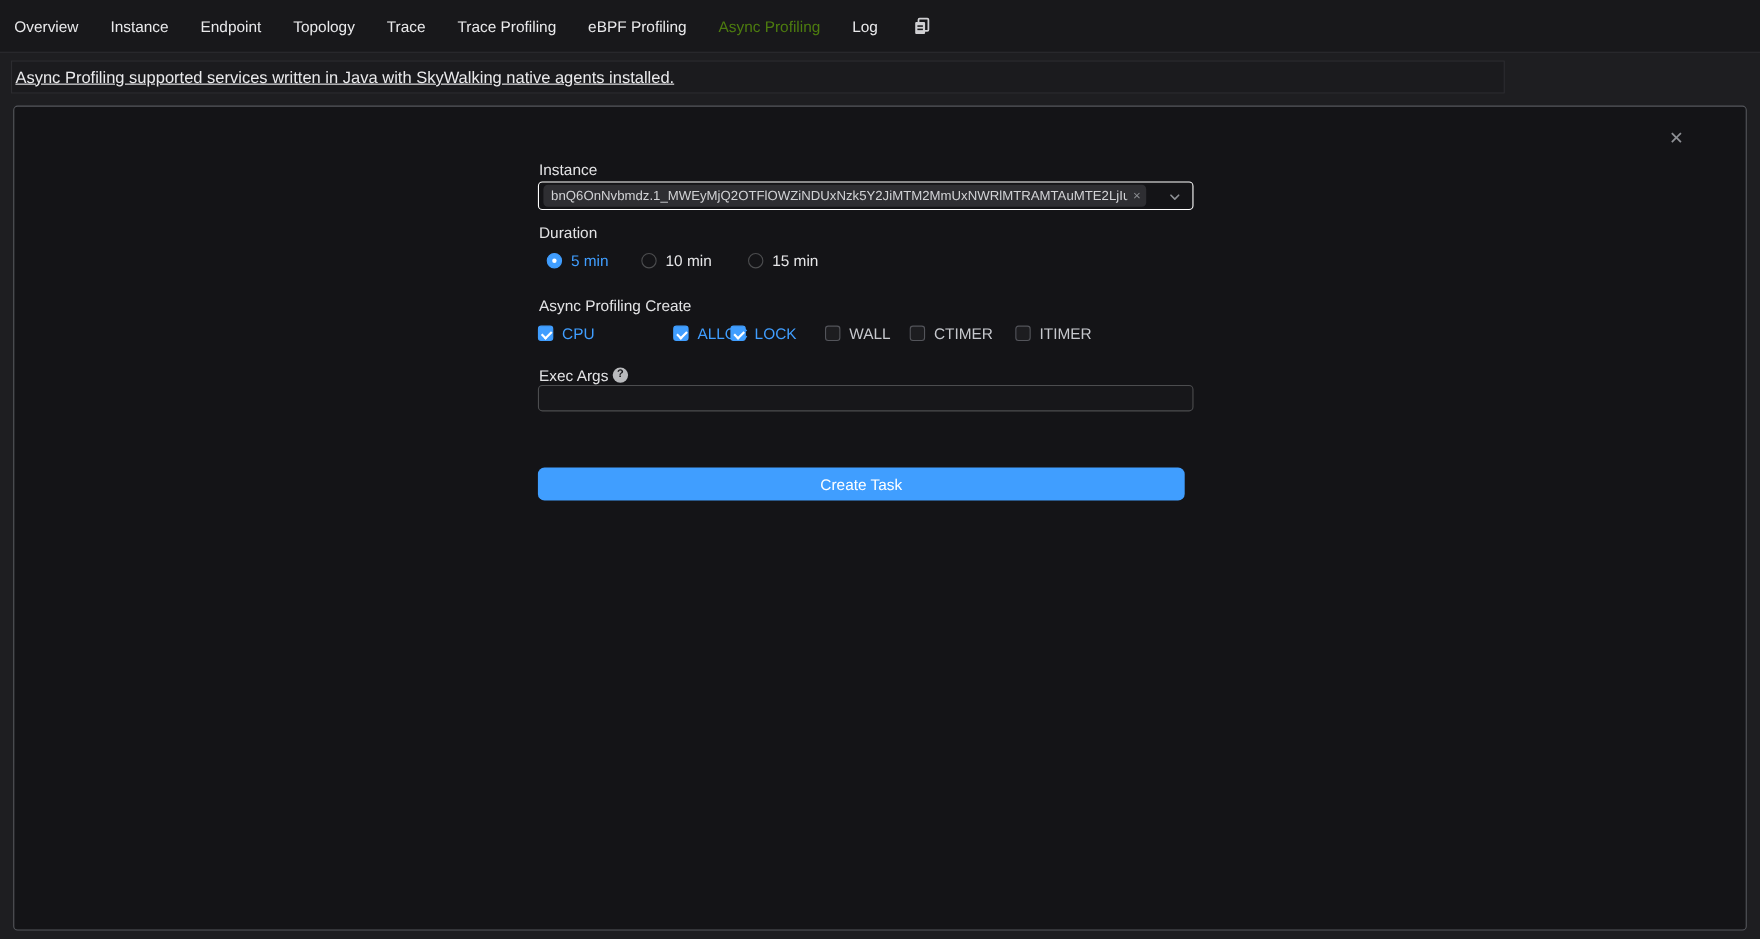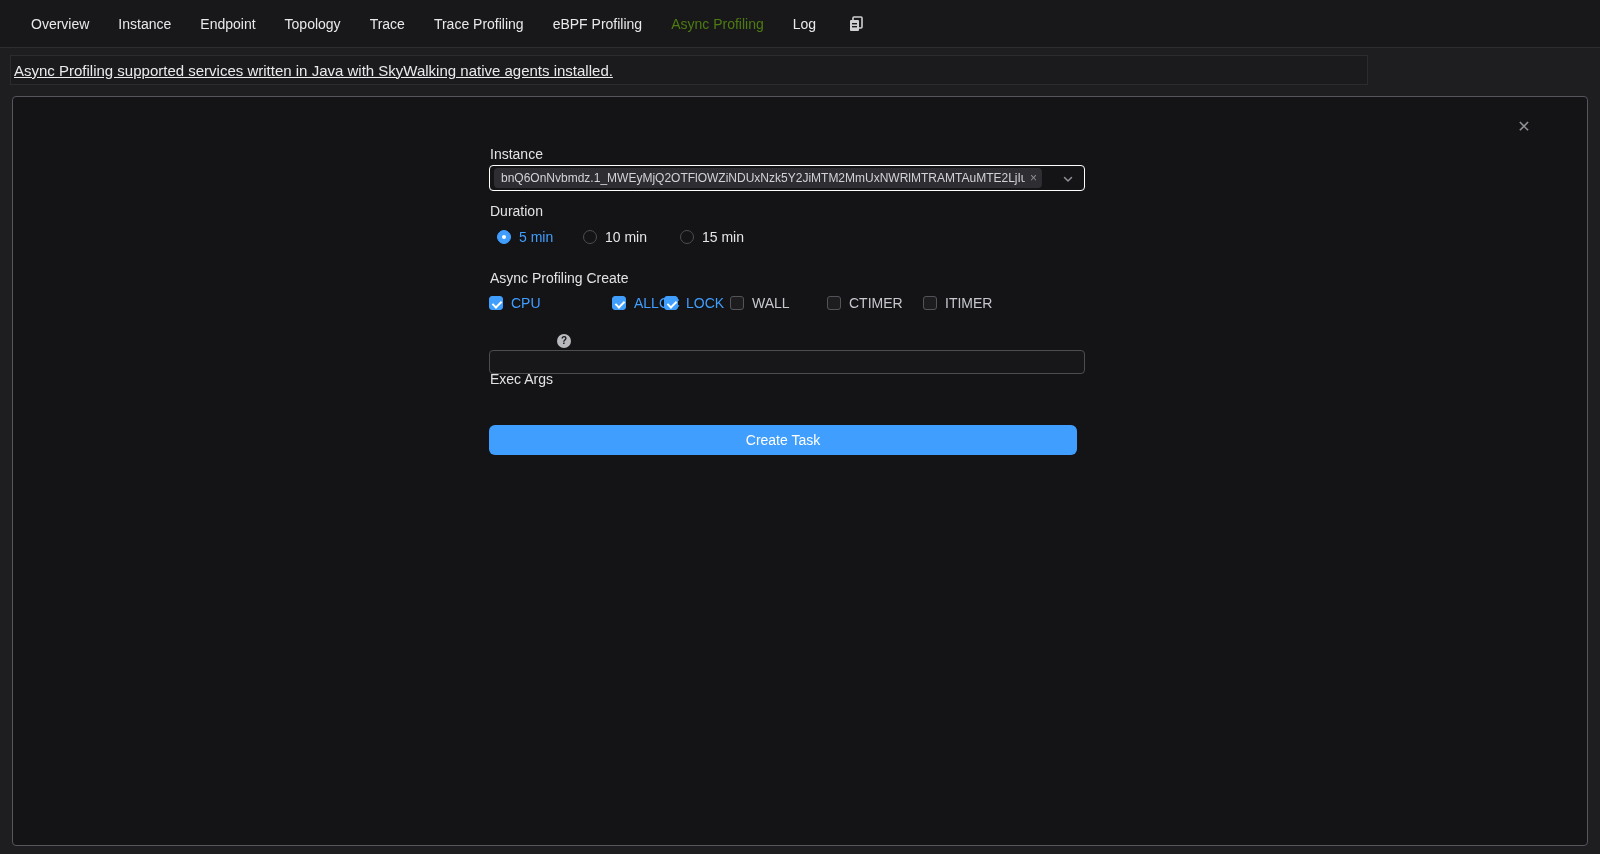--- a/index.html
+++ b/index.html
@@ -3,21 +3,21 @@
 <meta charset="utf-8">
 <style>
   * { margin:0; padding:0; box-sizing:border-box; }
   html,body { width:1600px; height:854px; background:#1e1e21; overflow:hidden;
               font-family:"Liberation Sans","DejaVu Sans",sans-serif; }
   #stage { position:relative; width:1600px; height:854px; background:#1e1e21; }
 
   
   .topnav { position:absolute; left:0; top:0; width:1600px; height:48px;
             background:#18181b; border-bottom:1px solid #2d2d31;
-            display:flex; align-items:center; padding-left:31px; gap:29px; }
+            display:flex; align-items:center; padding-left:13px; gap:29px; }
   .nav-tab { font-size:14px; color:#e9e9eb; cursor:pointer; white-space:nowrap; }
   .nav-tab.active { color:#4d7c0f; }
   .nav-icon { width:18px; height:18px; margin-left:2px; cursor:pointer; display:flex; align-items:center; }
 
   
   .banner { position:absolute; left:10px; top:55px; width:1358px; height:30px;
             background:#1b1b1e; border:1px solid #2c2c30; display:flex; align-items:center;
             padding-left:3px; }
   .banner a { color:#ebebed; font-size:15px; font-weight:500; text-decoration:underline; cursor:pointer; }
 
@@ -139,33 +139,33 @@
       <span class="check-label">CPU</span>
     </div>
     <div class="check-item checked" style="left:567px;padding-left:45px;">
       <span class="check-box"></span>
       <span class="check-label">ALLOC</span>
     </div>
     <div class="check-item checked" style="left:664px;">
       <span class="check-box"></span>
       <span class="check-label">LOCK</span>
     </div>
-    <div class="check-item" style="left:730px;">
+    <div class="check-item" style="left:750px;">
       <span class="check-box"></span>
       <span class="check-label">WALL</span>
     </div>
     <div class="check-item" style="left:827px;">
       <span class="check-box"></span>
       <span class="check-label">CTIMER</span>
     </div>
     <div class="check-item" style="left:923px;">
       <span class="check-box"></span>
       <span class="check-label">ITIMER</span>
     </div>
   </div>
 
-  <div class="fld-label" style="left:490px; top:333px;margin-top:38px;">Exec Args</div>
+  <div class="fld-label" style="left:490px; top:333px;">Exec Args</div>
   <div class="help-icon">?</div>
   <input class="text-input" type="text" placeholder="" style="">
 
   <button class="create-btn">Create Task</button>
 
 </div>
 
 </body></html>

